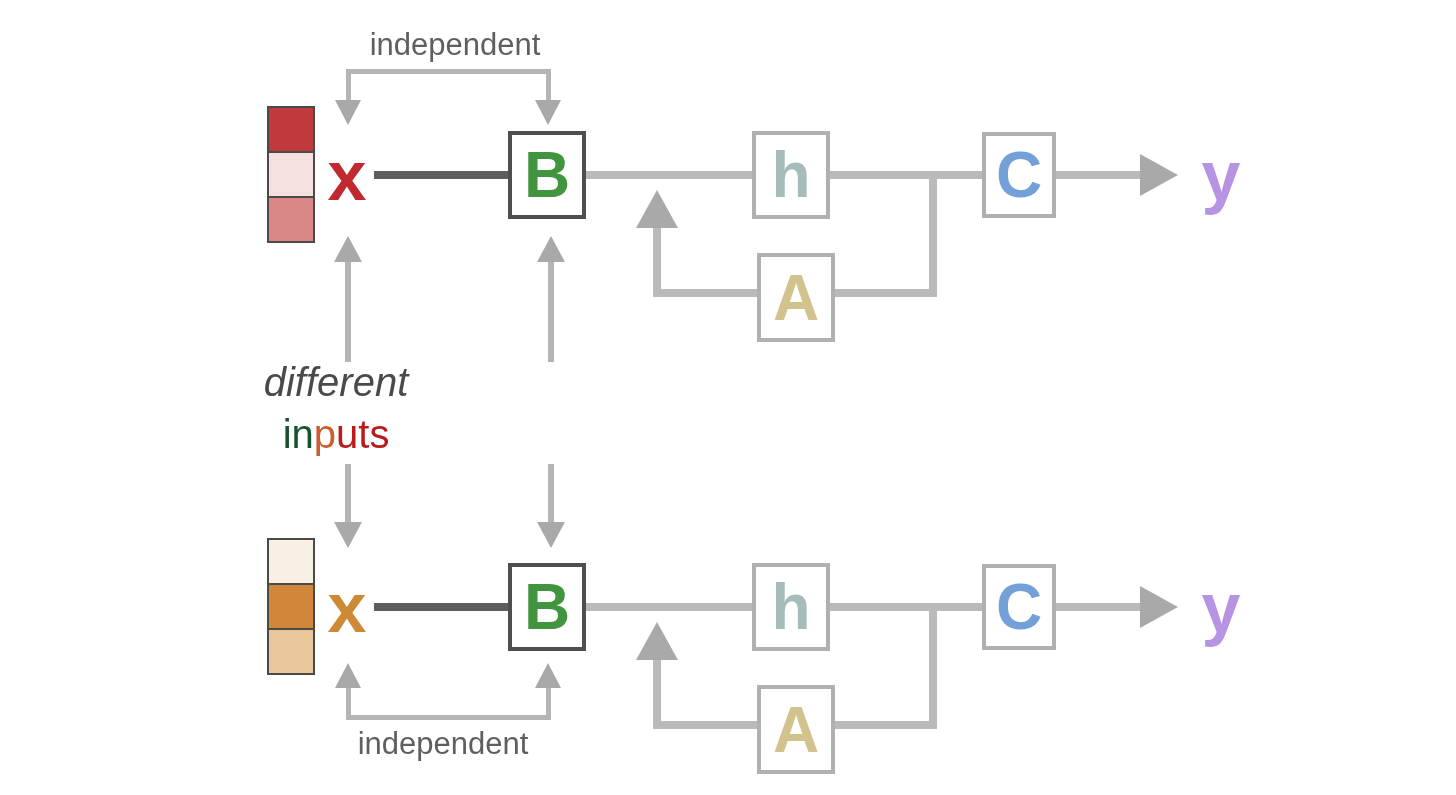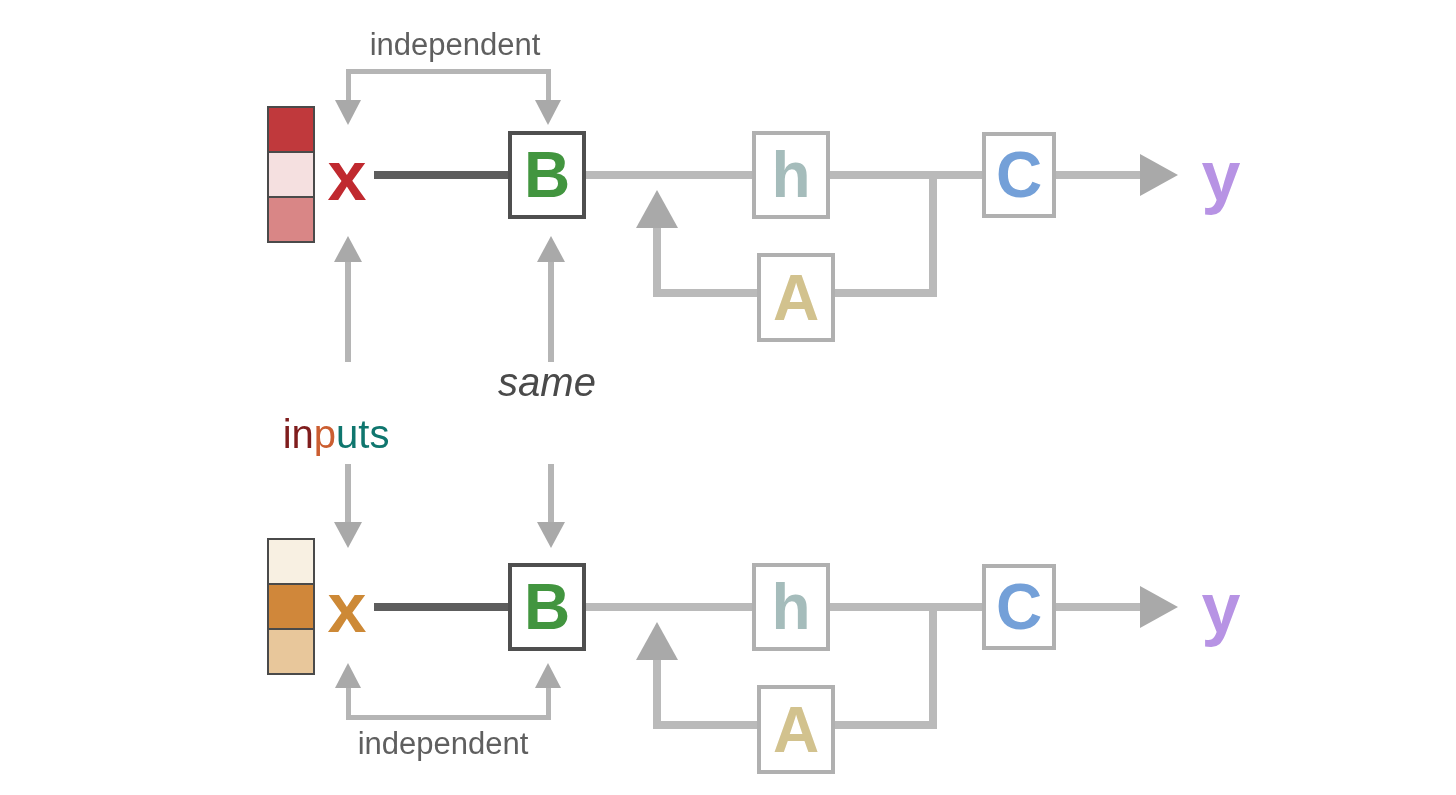--- a/index.html
+++ b/index.html
@@ -154,22 +154,22 @@
   <div class="bk bk-v" style="left:346px;top:69px;height:34px;"></div>
   <div class="bk bk-v" style="left:546px;top:69px;height:34px;"></div>
   <div class="tri tri-down-sm" style="left:335px;top:100px;"></div>
   <div class="tri tri-down-sm" style="left:535px;top:100px;"></div>
 
   <div class="bk bk-v" style="left:345px;top:260px;width:6px;height:102px;"></div>
   <div class="tri tri-up-mid" style="left:334px;top:236px;"></div>
   <div class="bk bk-v" style="left:548px;top:260px;width:6px;height:102px;"></div>
   <div class="tri tri-up-mid" style="left:537px;top:236px;"></div>
 
-  <div class="ann mid-word inputs"><span style="color: #7f1d1d;">in</span><span style="color: rgb(203, 94, 49);">p</span><span style="color: #0f766e;">uts</span></div>
-  <div class="ann mid-italic same">same</div>
+  <div class="ann mid-italic diff">different</div>
+  <div class="ann mid-word inputs"><span style="color: #14532d;">in</span><span style="color: rgb(203, 94, 49);">p</span><span style="color: #b91c1c;">uts</span></div>
 
   <div class="bk bk-v" style="left:345px;top:464px;width:6px;height:60px;"></div>
   <div class="tri tri-down-mid" style="left:334px;top:522px;"></div>
   <div class="bk bk-v" style="left:548px;top:464px;width:6px;height:60px;"></div>
   <div class="tri tri-down-mid" style="left:537px;top:522px;"></div>
 
   <div class="bk bk-h" style="left:346px;top:715px;width:205px;"></div>
   <div class="bk bk-v" style="left:346px;top:687px;height:33px;"></div>
   <div class="bk bk-v" style="left:546px;top:687px;height:33px;"></div>
   <div class="tri tri-up-sm" style="left:335px;top:663px;"></div>

